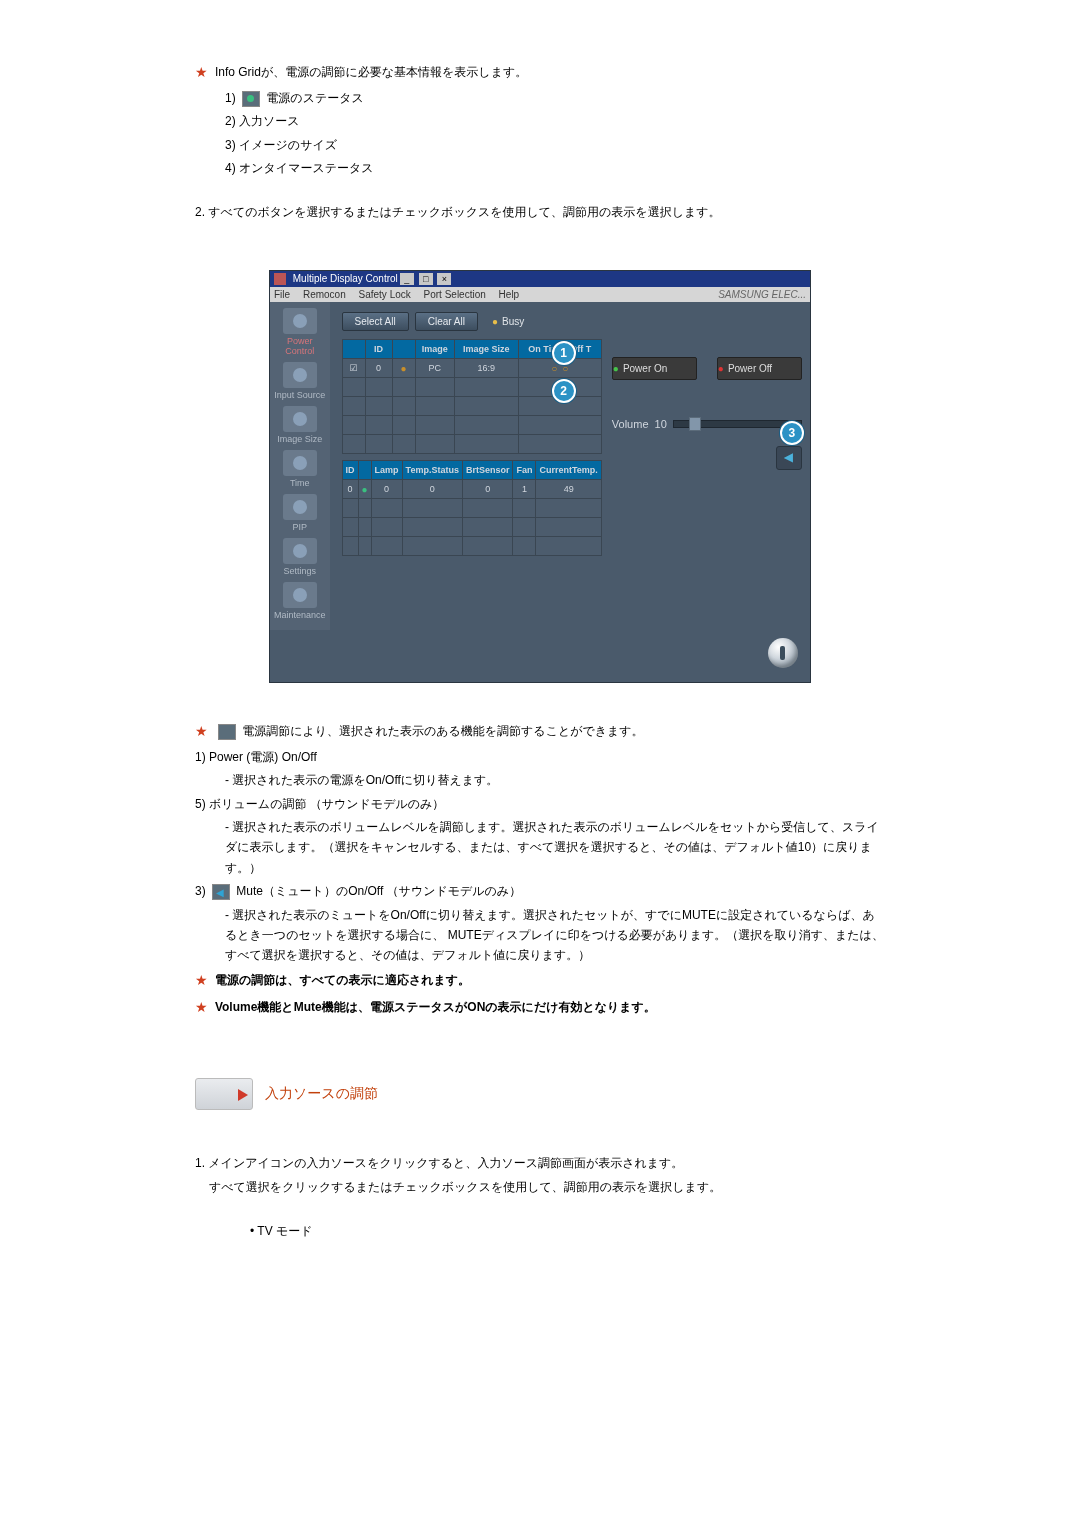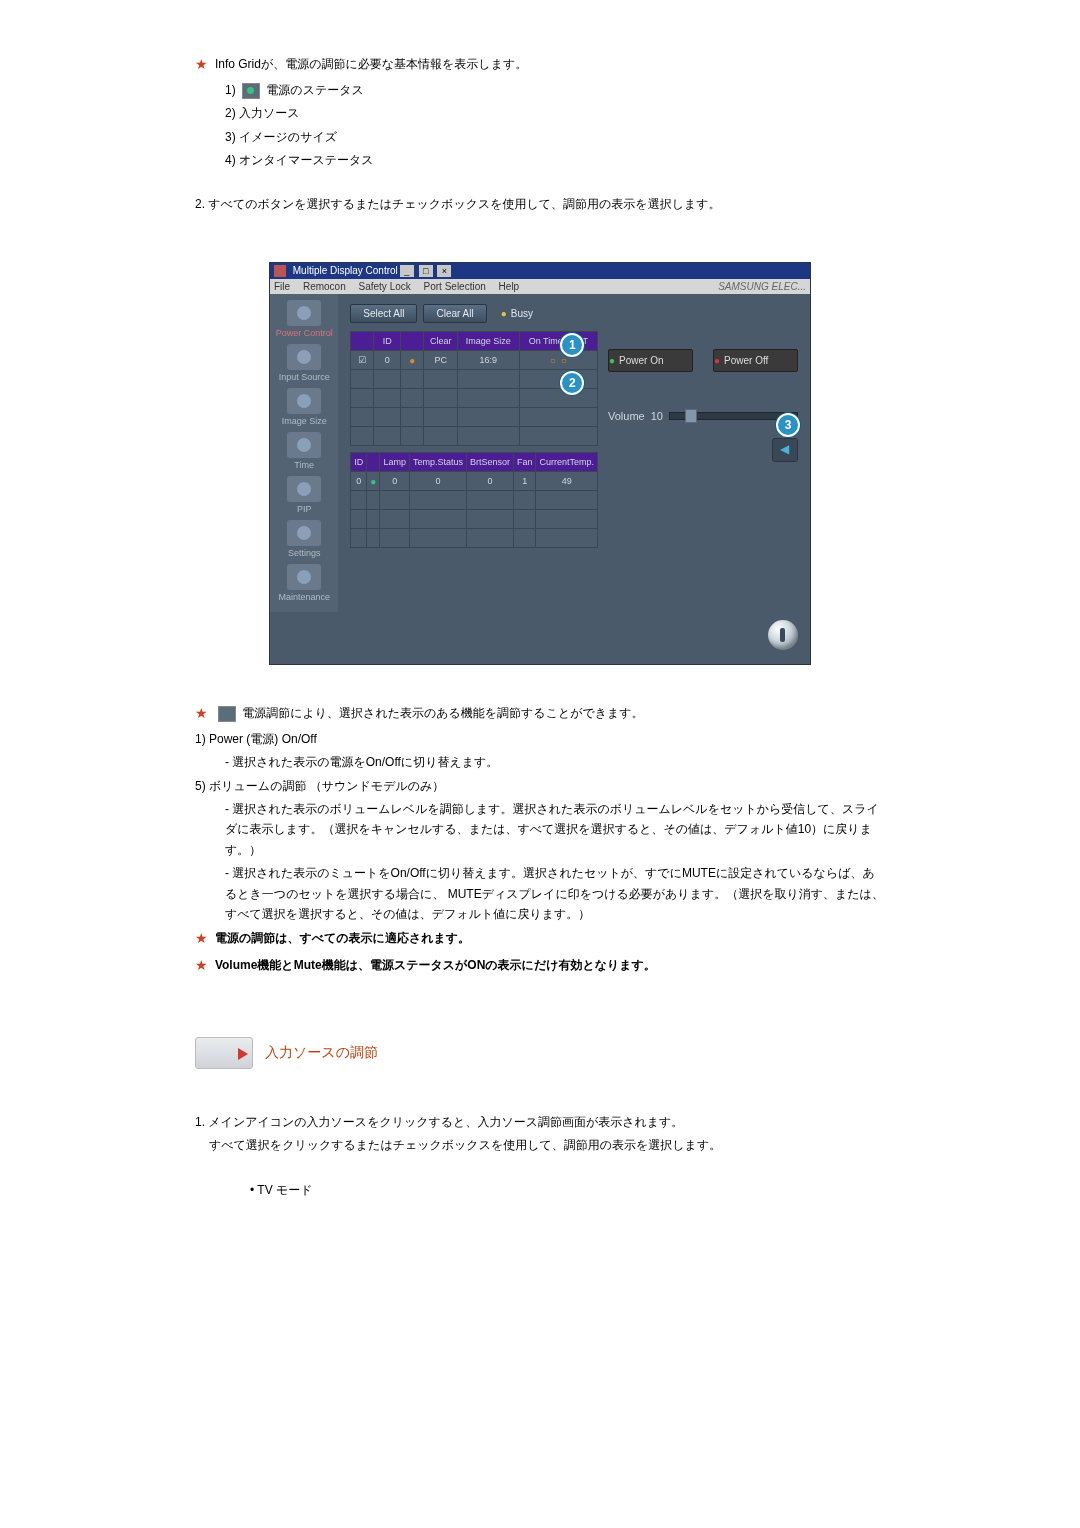--- a/index.html
+++ b/index.html
@@ -5,21 +5,21 @@
   body {
     font-family: "MS PGothic", "Hiragino Kaku Gothic Pro", sans-serif;
     font-size: 12px;
     background: #fff;
     color: #000;
     margin: 0;
     width: 1080px;
   }
   .page {
     width: 690px;
-    margin: 0 auto;
+    margin: 8px auto;
     padding: 50px 0;
   }
   .line {
     margin: 3px 0;
     line-height: 1.7;
   }
   .indent1 { padding-left: 30px; }
   .indent2 { padding-left: 55px; }
   .star-red {
     display: inline-block;
@@ -158,21 +158,21 @@
     width: 100%;
     font-size: 9px;
     color: #d0d6de;
   }
   table.gtable th, table.gtable td {
     border: 1px solid #3a4652;
     padding: 2px 3px;
     text-align: center;
     height: 14px;
   }
-  table.gtable th { background: #4c1d95; font-weight: normal; }
+  table.gtable th { background: #0369a1; font-weight: bold; }
   table.gtable td { background: #4c5c6d; }
   .dot-o { color: #c88f2a; font-size: 10px; }
   .dot-g { color: #3ac080; font-size: 10px; }
 
   .right-controls {
     width: 190px;
     display: flex;
     flex-direction: column;
     gap: 10px;
     padding-top: 18px;
@@ -385,21 +385,21 @@
         </div>
 
         <div class="grids">
           <div class="left-grids">
             <table class="gtable">
               <tbody>
                   <tr>
                 <th style="width:16px"></th>
                 <th style="width:20px">ID</th>
                 <th style="width:16px"></th>
-                <th>Clear</th>
+                <th>Image</th>
                 <th>Image Size</th>
                 <th>On Timer Off T</th>
               </tr>
               <tr>
                 <td><span>☑</span></td>
                 <td>0</td>
                 <td><span class="dot-o">●</span></td>
                 <td>PC</td>
                 <td>16:9</td>
                 <td><span class="dot-o">○</span>&nbsp;&nbsp;<span class="dot-o">○</span></td>
@@ -525,20 +525,25 @@
     <span class="mini-icon"></span>
     <span>電源調節により、選択された表示のある機能を調節することができます。</span>
   </div>
 
   <div class="line">1) Power (電源) On/Off</div>
   <div class="line indent1">- 選択された表示の電源をOn/Offに切り替えます。</div>
 
   <div class="line">5) ボリュームの調節 （サウンドモデルのみ）</div>
   <div class="line indent1">- 選択された表示のボリュームレベルを調節します。選択された表示のボリュームレベルをセットから受信して、スライダに表示します。（選択をキャンセルする、または、すべて選択を選択すると、その値は、デフォルト値10）に戻ります。）</div>
 
+  <div class="line">
+    <span>3) </span>
+    <span class="mini-icon vol"></span>
+    <span> Mute（ミュート）のOn/Off （サウンドモデルのみ）</span>
+  </div>
   <div class="line indent1">- 選択された表示のミュートをOn/Offに切り替えます。選択されたセットが、すでにMUTEに設定されているならば、あるとき一つのセットを選択する場合に、 MUTEディスプレイに印をつける必要があります。（選択を取り消す、または、すべて選択を選択すると、その値は、デフォルト値に戻ります。）</div>
 
   <div class="line">
     <span class="star-red">★</span>
     <b>電源の調節は、すべての表示に適応されます。</b>
   </div>
   <div class="line">
     <span class="star-red">★</span>
     <b>Volume機能とMute機能は、電源ステータスがONの表示にだけ有効となります。</b>
   </div>

